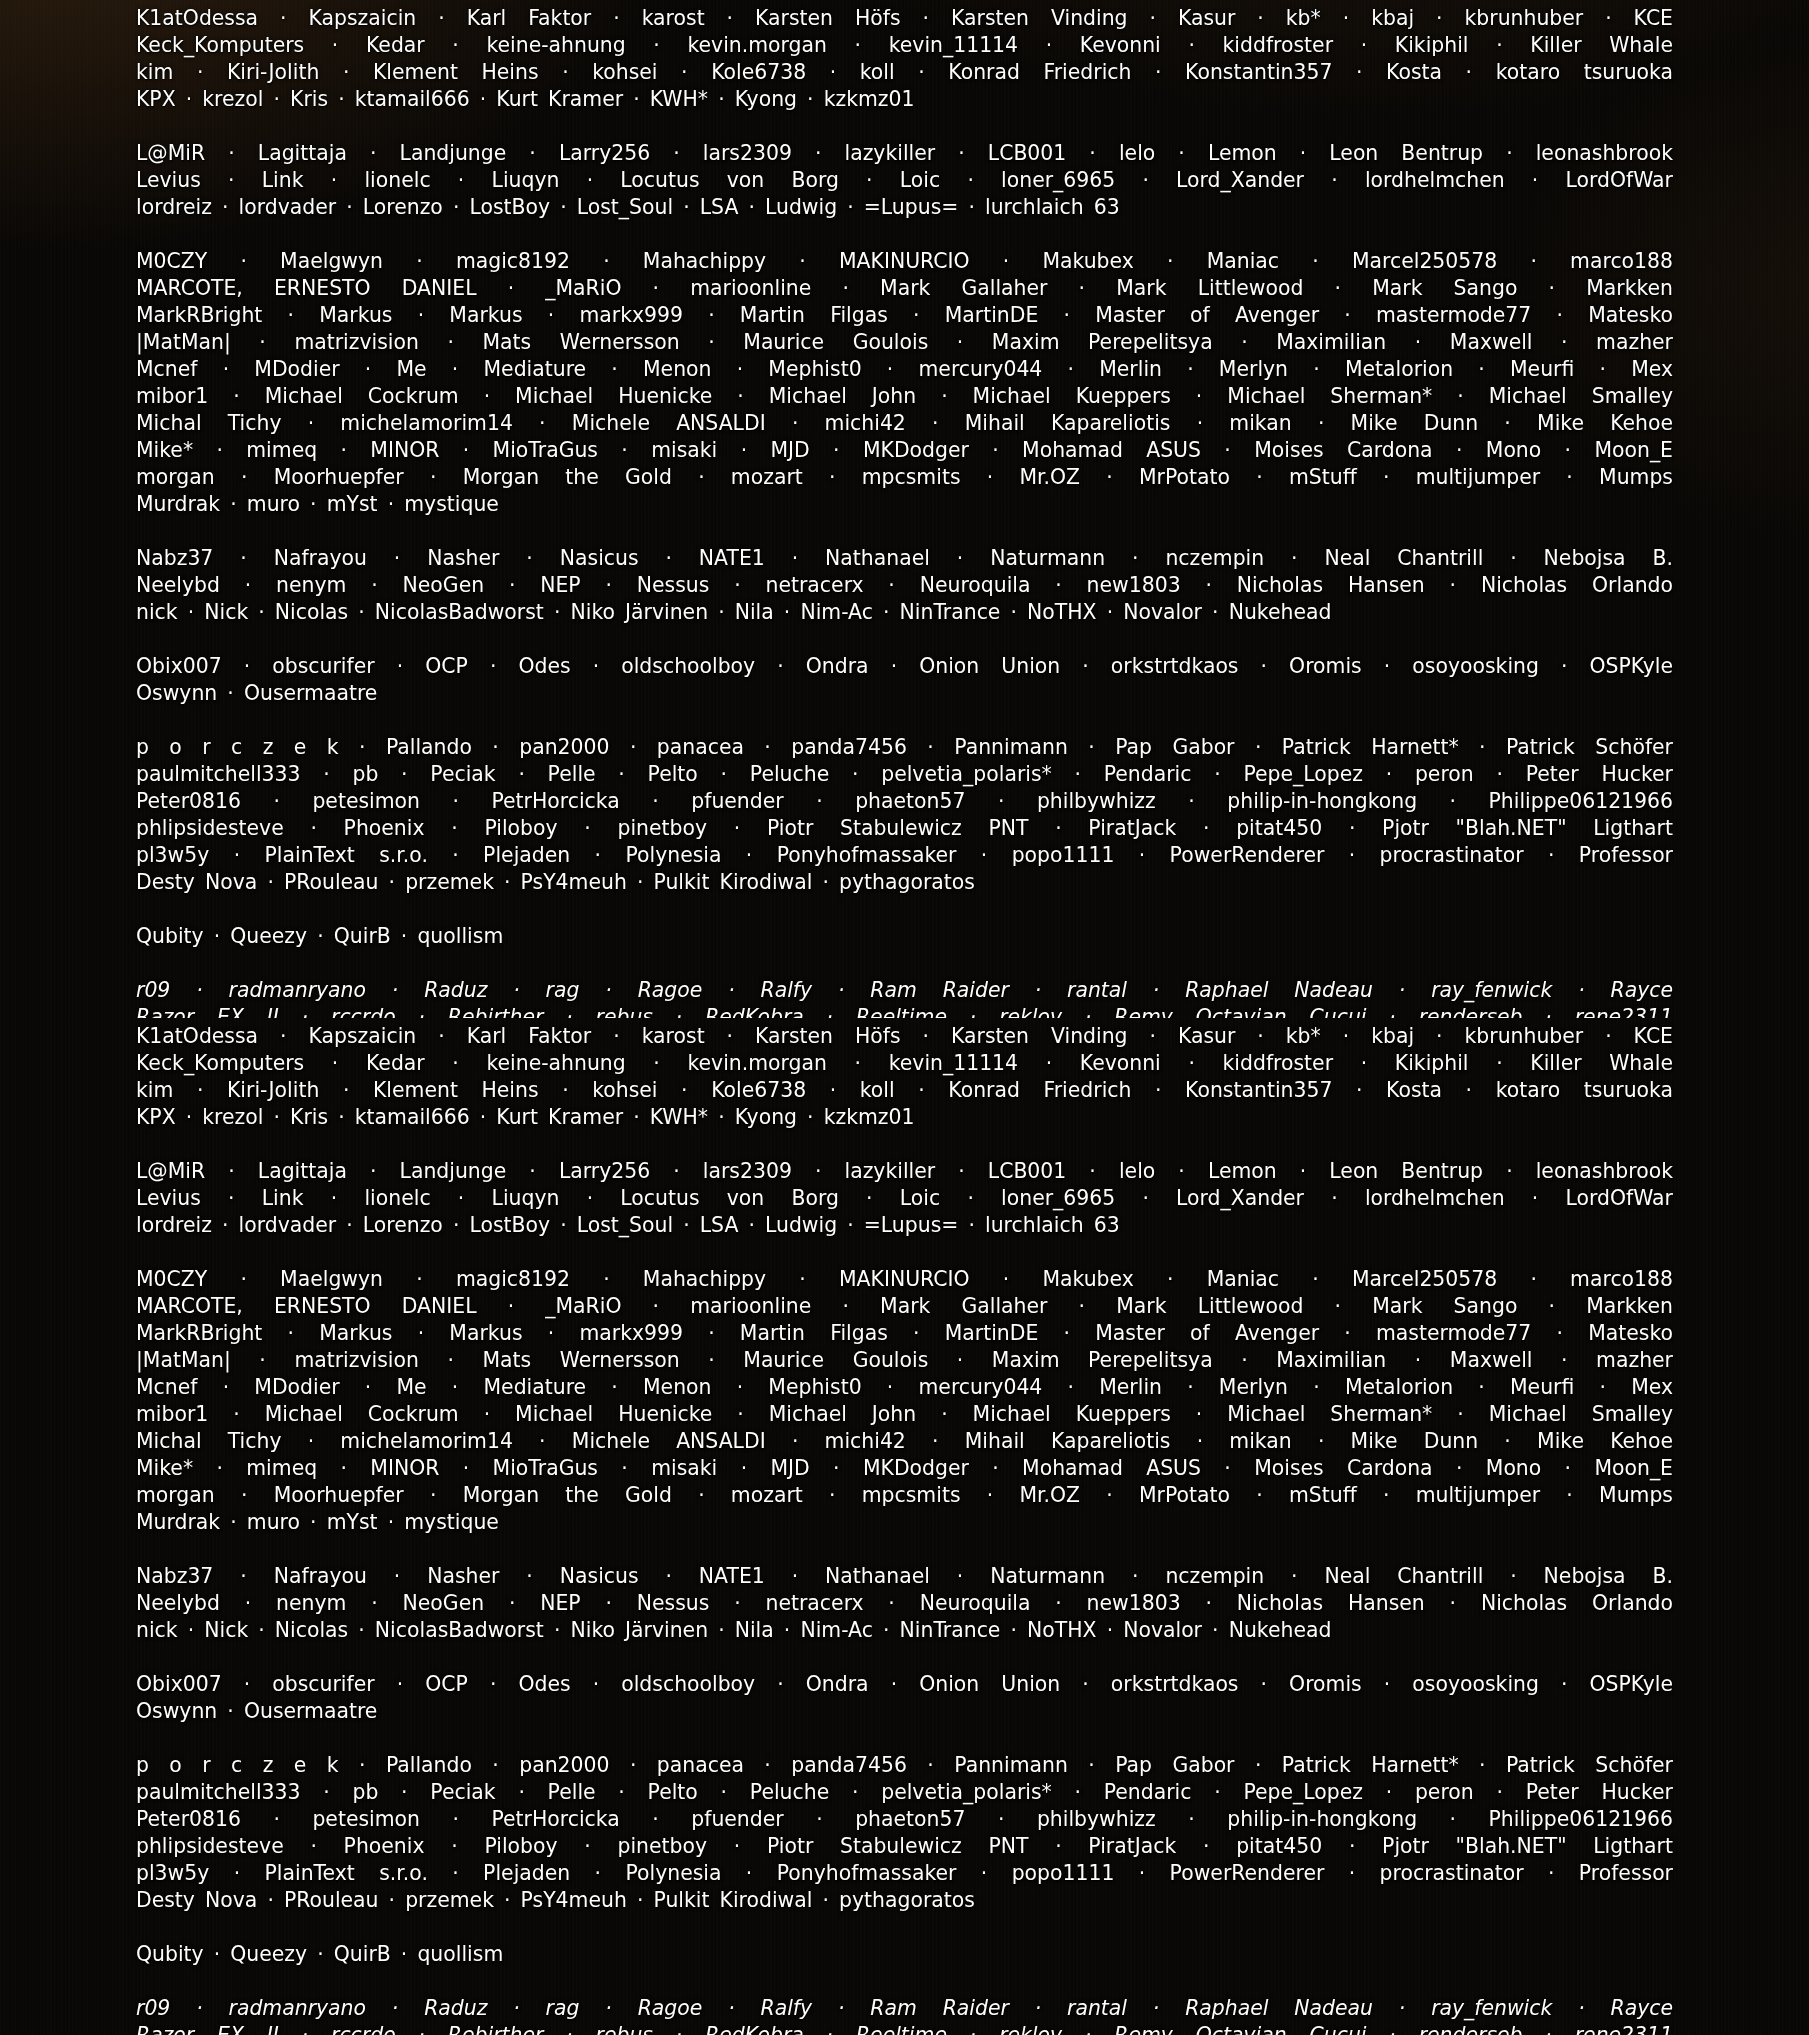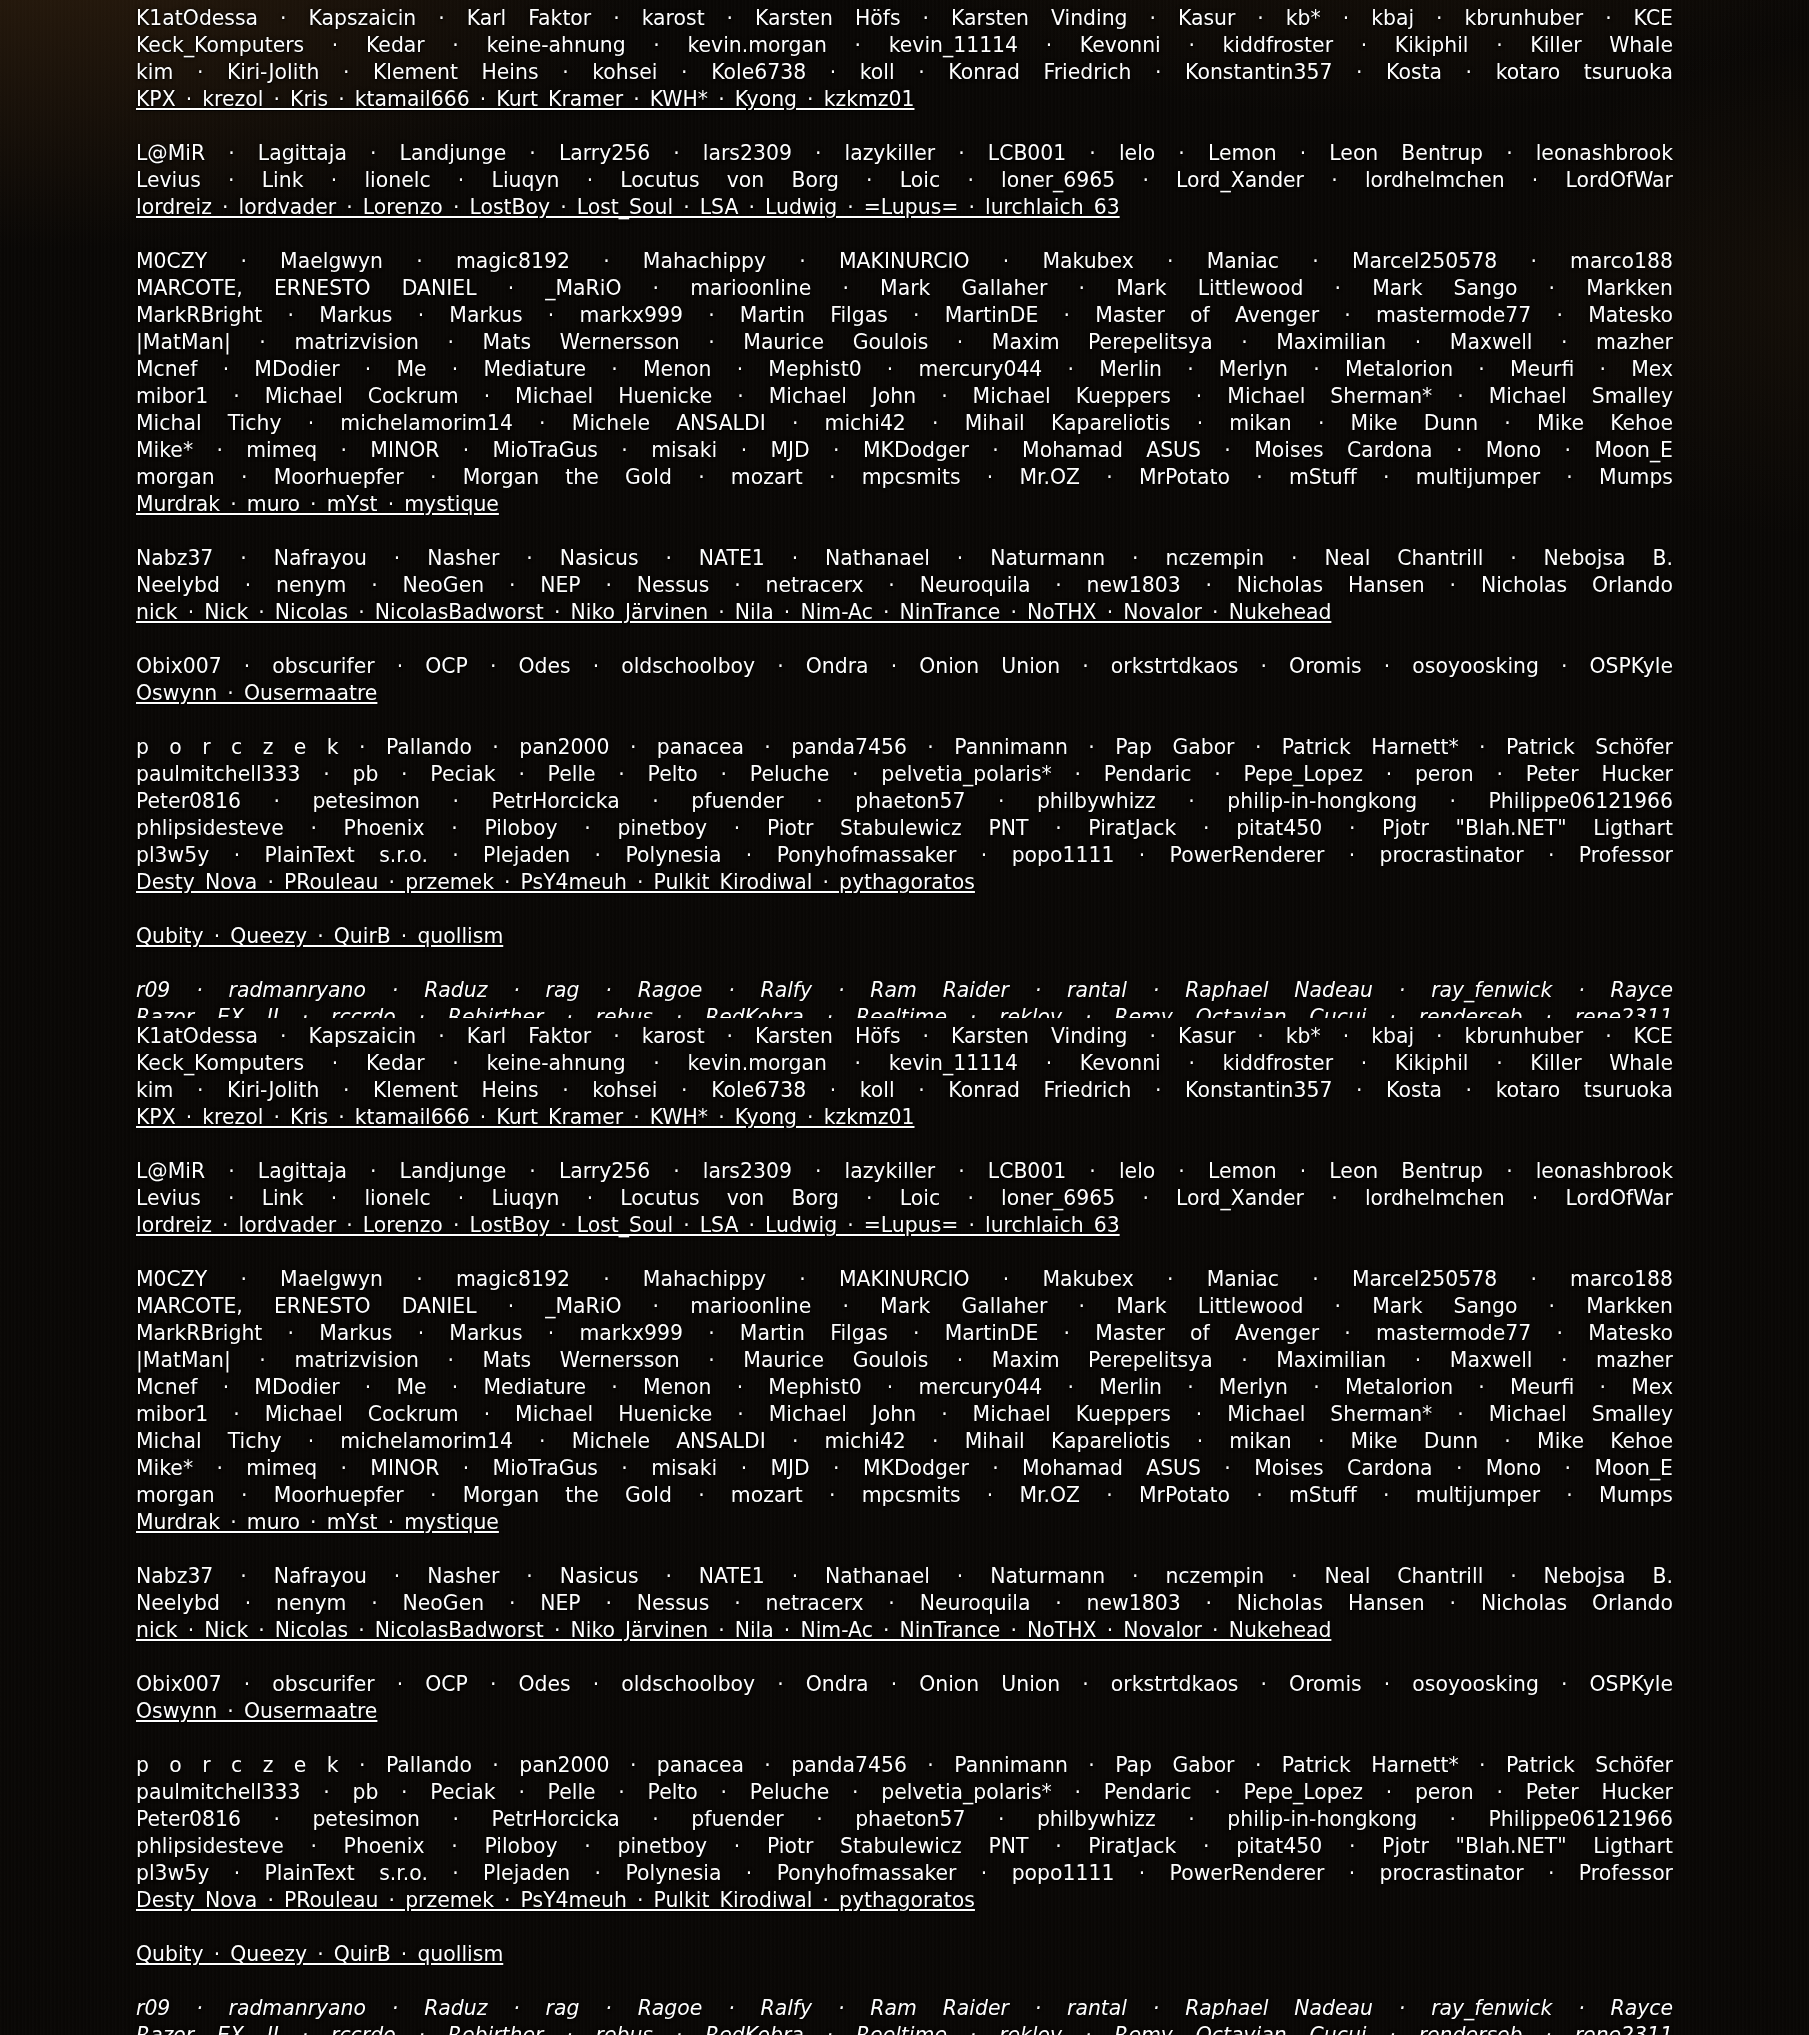--- a/index.html
+++ b/index.html
@@ -33,21 +33,21 @@
     line-height: 27px;
     font-size: 20.4px;
     font-weight: 400;
     color: #ffffff;
     letter-spacing: 0px;
     word-spacing: 3.6px;
     white-space: normal;
     text-shadow: 0 0 4.5px rgba(0,0,0,0.85), 0.5px 0.9px 1.4px rgba(0,0,0,0.9);
   }
   .line.j { text-align: justify; text-align-last: justify; }
-  .line.l { text-align: right; text-align-last: left; text-decoration: underline; }
+  .line.l { text-align: right; text-align-last: left; }
   .group { margin: 0 0 27px 0; }
   .group:last-child { margin-bottom: 0; font-style: italic; }
 </style>
 </head>
 <body>
 
 <div class="page">
   <section class="capture">
       <div class="group">
         <div class="line j">K1atOdessa · Kapszaicin · Karl&nbsp;Faktor · karost · Karsten&nbsp;Höfs · Karsten&nbsp;Vinding · Kasur · kb* · kbaj · kbrunhuber · KCE</div>

